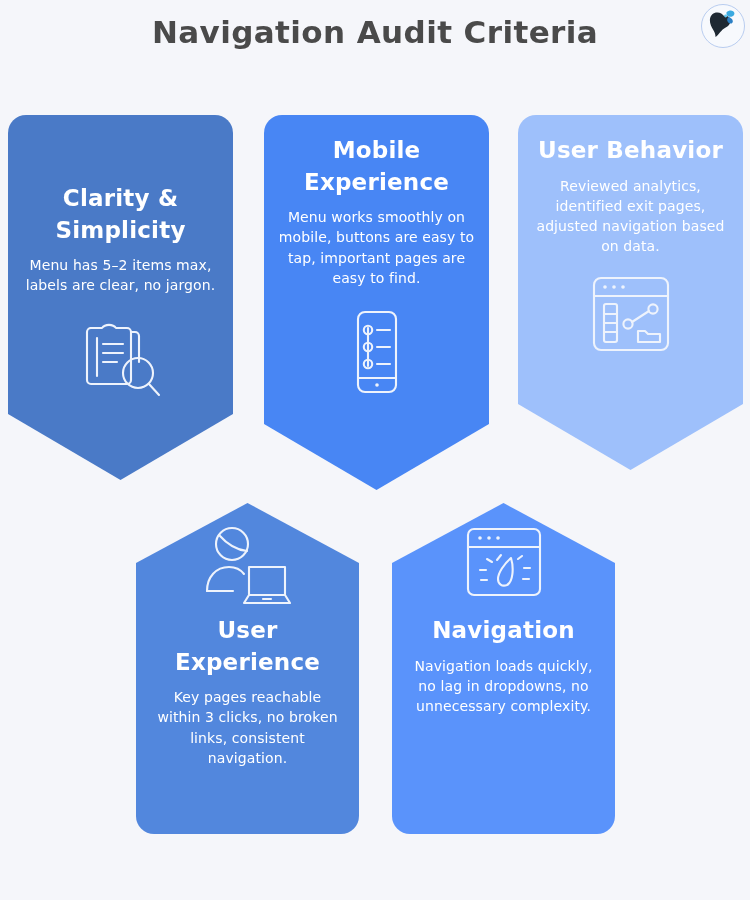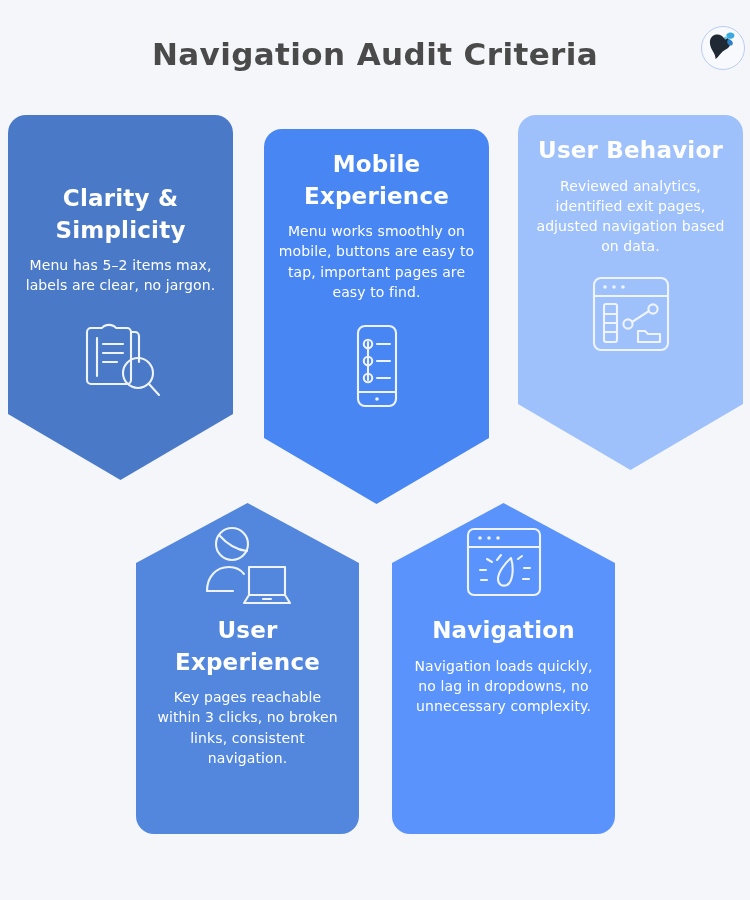--- a/index.html
+++ b/index.html
@@ -15,21 +15,20 @@
     font-family: "DejaVu Sans", sans-serif;
     position: relative;
   }
 
   
   #header {
     position: absolute;
     top: 0; left: 0;
     width: 750px;
     height: 70px;
-    margin-top: 22px;
   }
 
   #page-title {
     position: absolute;
     top: 14px;
     left: 0;
     width: 750px;
     text-align: center;
     font-size: 31px;
     font-weight: 700;
@@ -83,21 +82,21 @@
     letter-spacing: 0.1px;
   }
   .card-icon {
     display: flex;
     justify-content: center;
     align-items: center;
   }
 
   
   #card-clarity      { left: 8px;   top: 115px; width: 225px; height: 365px; }
-  #card-mobile       { left: 264px; top: 129px; width: 225px; height: 375px; text-decoration: underline; }
+  #card-mobile       { left: 264px; top: 115px; width: 225px; height: 375px; text-decoration: underline; }
   #card-behavior     { left: 518px; top: 115px; width: 225px; height: 355px; }
   #card-ux           { left: 136px; top: 503px; width: 223px; height: 331px; }
   #card-performance  { left: 392px; top: 503px; width: 223px; height: 331px; }
 
   #card-clarity .card-content     { top: 68px; }
   #card-mobile .card-content      { top: 20px; }
   #card-behavior .card-content    { top: 20px; }
   #card-ux .card-content          { top: 112px; }
   #card-performance .card-content { top: 112px; }
 

